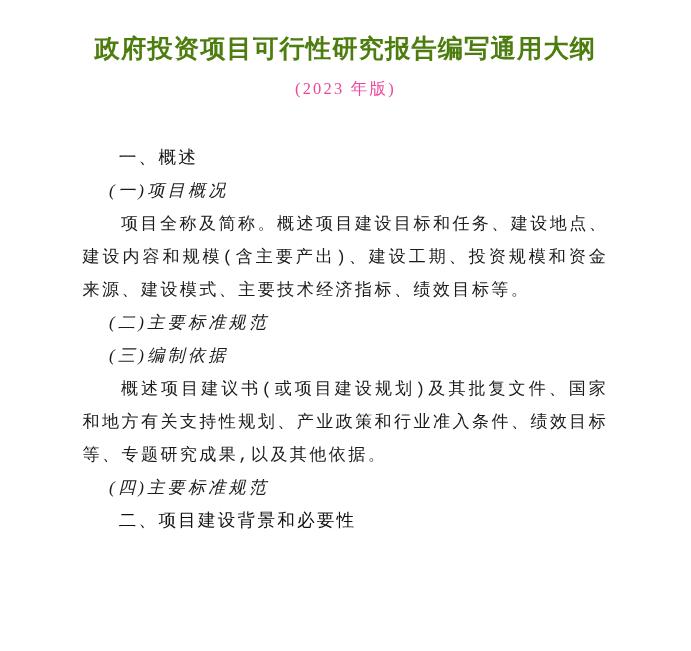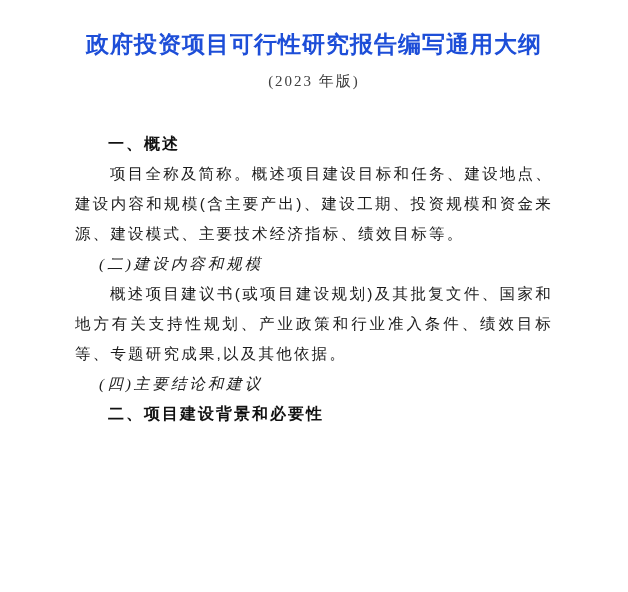--- a/index.html
+++ b/index.html
@@ -16,69 +16,71 @@
     color: #1b1b1b;
   }
   .doc-title {
     margin: 0;
     font-family: "Liberation Serif", "DejaVu Serif", serif;
     font-weight: 700;
     font-size: 23px;
     line-height: 30px;
     text-align: center;
     letter-spacing: 1px;
-    color: #1d4ed8;
+    color: #4d7c0f;
   }
   .doc-subtitle {
     margin-top: 11px;
     font-family: "Liberation Serif", "DejaVu Serif", serif;
     font-size: 15px;
     line-height: 20px;
     text-align: center;
     letter-spacing: 2px;
-    color: #404040;
+    color: #ec4899;
   }
   .doc-body { margin-top: 38px; }
   .doc-body > div { margin: 0; }
   .section-heading {
     font-family: "Liberation Sans", "DejaVu Sans", sans-serif;
-    font-weight: 700;
+    font-weight: 400;
     font-size: 16px;
     line-height: 30px;
     letter-spacing: 2px;
     padding-left: 33px;
     color: #111111;
   }
   .subsection-heading {
     font-family: "Liberation Serif", "DejaVu Serif", serif;
     font-style: italic;
     font-size: 15.5px;
     line-height: 30px;
     letter-spacing: 3px;
     padding-left: 24px;
     color: #1b1b1b;
   }
   .paragraph {
-    font-family: Liberation Sans, sans-serif;
+    font-family: Liberation Mono, monospace;
     font-size: 15.5px;
     line-height: 30px;
     letter-spacing: 2.2px;
     text-align: justify;
     text-indent: 35px;
     color: #1b1b1b;
   }
 </style>
 </head>
 <body>
 
 <div class="page">
   <h1 class="doc-title">政府投资项目可行性研究报告编写通用大纲</h1>
   <div class="doc-subtitle">(2023 年版)</div>
 
   <div class="doc-body">
     <div class="section-heading">一、概述</div>
+    <div class="subsection-heading">(一)项目概况</div>
     <div class="paragraph">项目全称及简称。概述项目建设目标和任务、建设地点、建设内容和规模(含主要产出)、建设工期、投资规模和资金来源、建设模式、主要技术经济指标、绩效目标等。</div>
-    <div class="subsection-heading">(二)建设内容和规模</div>
+    <div class="subsection-heading">(二)主要标准规范</div>
+    <div class="subsection-heading">(三)编制依据</div>
     <div class="paragraph">概述项目建议书(或项目建设规划)及其批复文件、国家和地方有关支持性规划、产业政策和行业准入条件、绩效目标等、专题研究成果,以及其他依据。</div>
-    <div class="subsection-heading">(四)主要结论和建议</div>
+    <div class="subsection-heading">(四)主要标准规范</div>
     <div class="section-heading">二、项目建设背景和必要性</div>
   </div>
 </div>
 
 </body></html>

